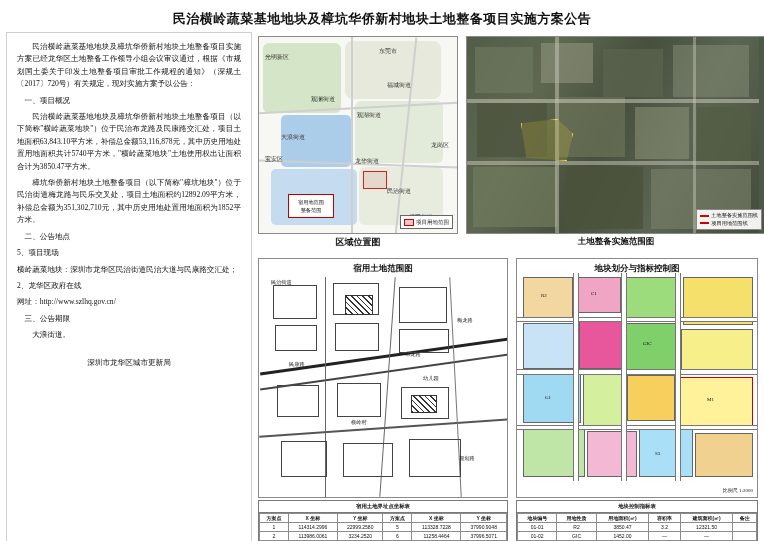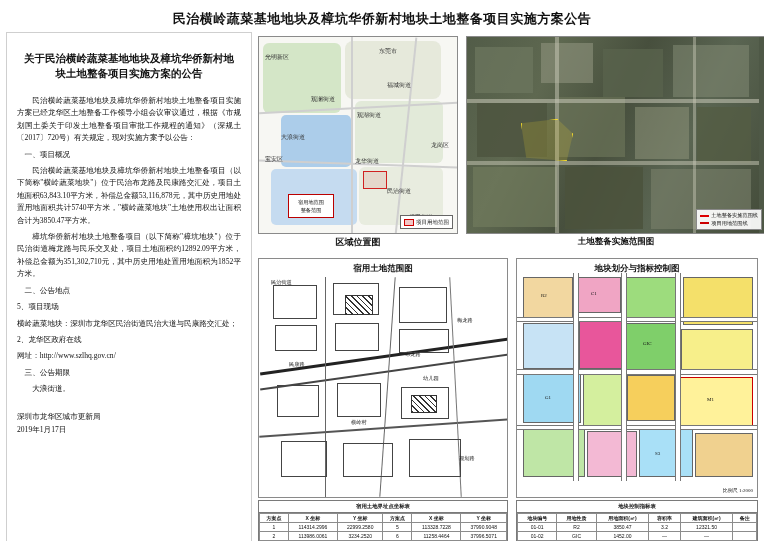--- a/index.html
+++ b/index.html
@@ -34,21 +34,21 @@
     font-size:10.5px;line-height:15px;text-align:center;font-weight:bold;
     margin:10px 6px 14px 6px;
   }
   .notice p{
     font-size:7.6px;line-height:12.4px;text-align:justify;margin:0 0 4px 0;
     text-indent:2em;
   }
   .notice p.noindent{text-indent:0;}
   .notice p.sec{ text-indent:1em; }
   .notice .sig{
-    margin-top:14px;font-size:7.6px;line-height:13px;
+    margin-top:14px;text-align:center;font-size:7.6px;line-height:13px;
     text-indent:0;
   }
 
   
   .card{position:absolute;box-sizing:border-box;background:#fff;}
   .card .frame{position:absolute;left:0;top:0;right:0;bottom:0;border:1px solid #8a8a8a;overflow:hidden;}
   .cap{
     position:absolute;left:0;right:0;text-align:center;
     font-size:9px;font-weight:bold;color:#111;
   }
@@ -114,35 +114,33 @@
 </head>
 <body>
 
 <div id="page">
 
   <div class="banner">
     <div class="btitle">民治横岭蔬菜基地地块及樟坑华侨新村地块土地整备项目实施方案公告</div>
   </div>
 
   <div class="notice">
-    <h1>关于民治横岭蔬菜基地地块及樟坑华侨新村地块土地整备项目实施方案的公告</h1>
     <p>民治横岭蔬菜基地地块及樟坑华侨新村地块土地整备项目实施方案已经龙华区土地整备工作领导小组会议审议通过，根据《市规划国土委关于印发土地整备项目审批工作规程的通知》（深规土〔2017〕720号）有关规定，现对实施方案予以公告：</p>
     <p class="sec noindent">一、项目概况</p>
     <p>民治横岭蔬菜基地地块及樟坑华侨新村地块土地整备项目（以下简称"横岭蔬菜地块"）位于民治布龙路及民康路交汇处，项目土地面积63,843.10平方米，补偿总金额53,116,878元，其中历史用地处置用地面积共计5740平方米，"横岭蔬菜地块"土地使用权出让面积合计为3850.47平方米。</p>
     <p>樟坑华侨新村地块土地整备项目（以下简称"樟坑地块"）位于民治街道梅龙路与民乐交叉处，项目土地面积约12892.09平方米，补偿总金额为351,302,710元，其中历史用地处置用地面积为1852平方米。</p>
     <p class="sec noindent">二、公告地点</p>
     <p class="noindent">5、项目现场</p>
     <p class="noindent">横岭蔬菜地块：深圳市龙华区民治街道民治大道与民康路交汇处；</p>
     <p class="noindent">2、龙华区政府在线</p>
     <p class="noindent">网址：http://www.szlhq.gov.cn/</p>
     <p class="sec noindent">三、公告期限</p>
     <p>大浪街道。</p>
     <div class="sig">
       <div>深圳市龙华区城市更新局</div>
-      <div>2019年1月17日</div>
     </div>
   </div>
 
   <div class="card" id="regionMap">
     <div class="frame">
 
       <div class="rm-green" style="left:4px;top:6px;width:78px;height:70px;border-radius:6px;"></div>
       <div class="rm-green" style="left:86px;top:4px;width:96px;height:58px;border-radius:8px;background:#e3e7d8;"></div>
       <div class="rm-blue" style="left:22px;top:78px;width:70px;height:52px;border-radius:5px;"></div>
       <div class="rm-green" style="left:96px;top:64px;width:88px;height:62px;border-radius:6px;background:#dfe8d6;"></div>

